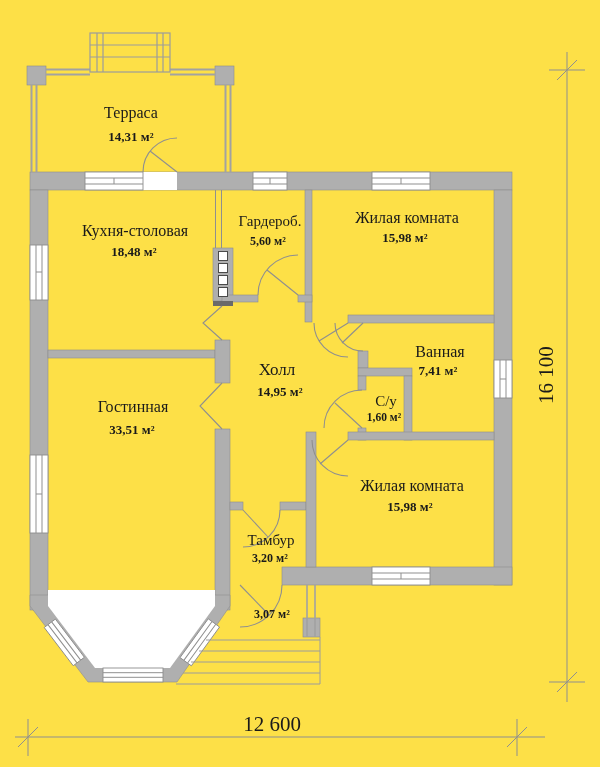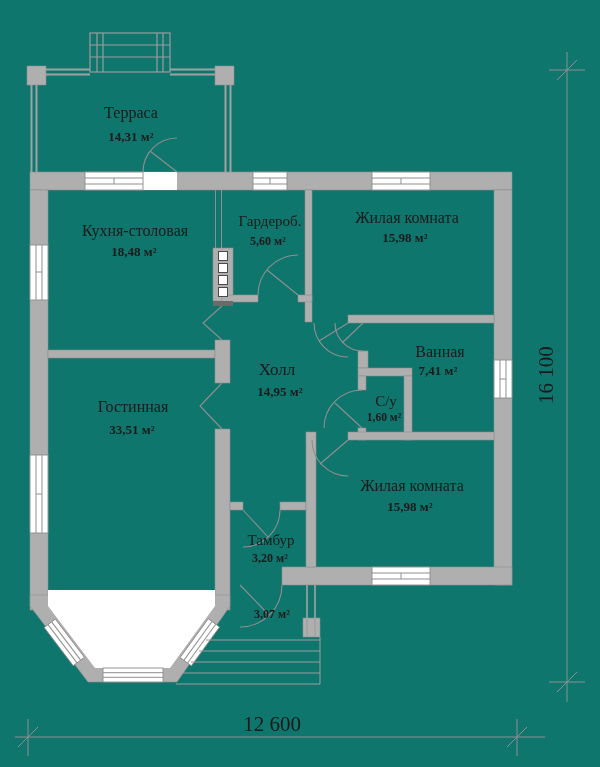--- a/index.html
+++ b/index.html
@@ -1,16 +1,16 @@
 <!DOCTYPE html>
 <html><head>
 <meta charset="utf-8">
 <style>
   html,body{margin:0;padding:0;background:#ffffff;}
-  #canvas{position:relative;width:600px;height:767px;background:#0f766e;overflow:hidden;
+  #canvas{position:relative;width:600px;height:767px;background:#fde047;overflow:hidden;
           font-family:"Liberation Serif","DejaVu Serif",serif;}
   svg{display:block;}
   text{font-family:"Liberation Serif","DejaVu Serif",serif;}
   .rname{font-size:16px;}
   .rname-sm{font-size:15px;}
   .rname-lg{font-size:17px;}
   .rarea{font-size:13px;font-weight:bold;}
   .rarea-sm{font-size:12px;font-weight:bold;}
   .rarea-xs{font-size:11.5px;font-weight:bold;}
   .dim{font-size:21px;}

